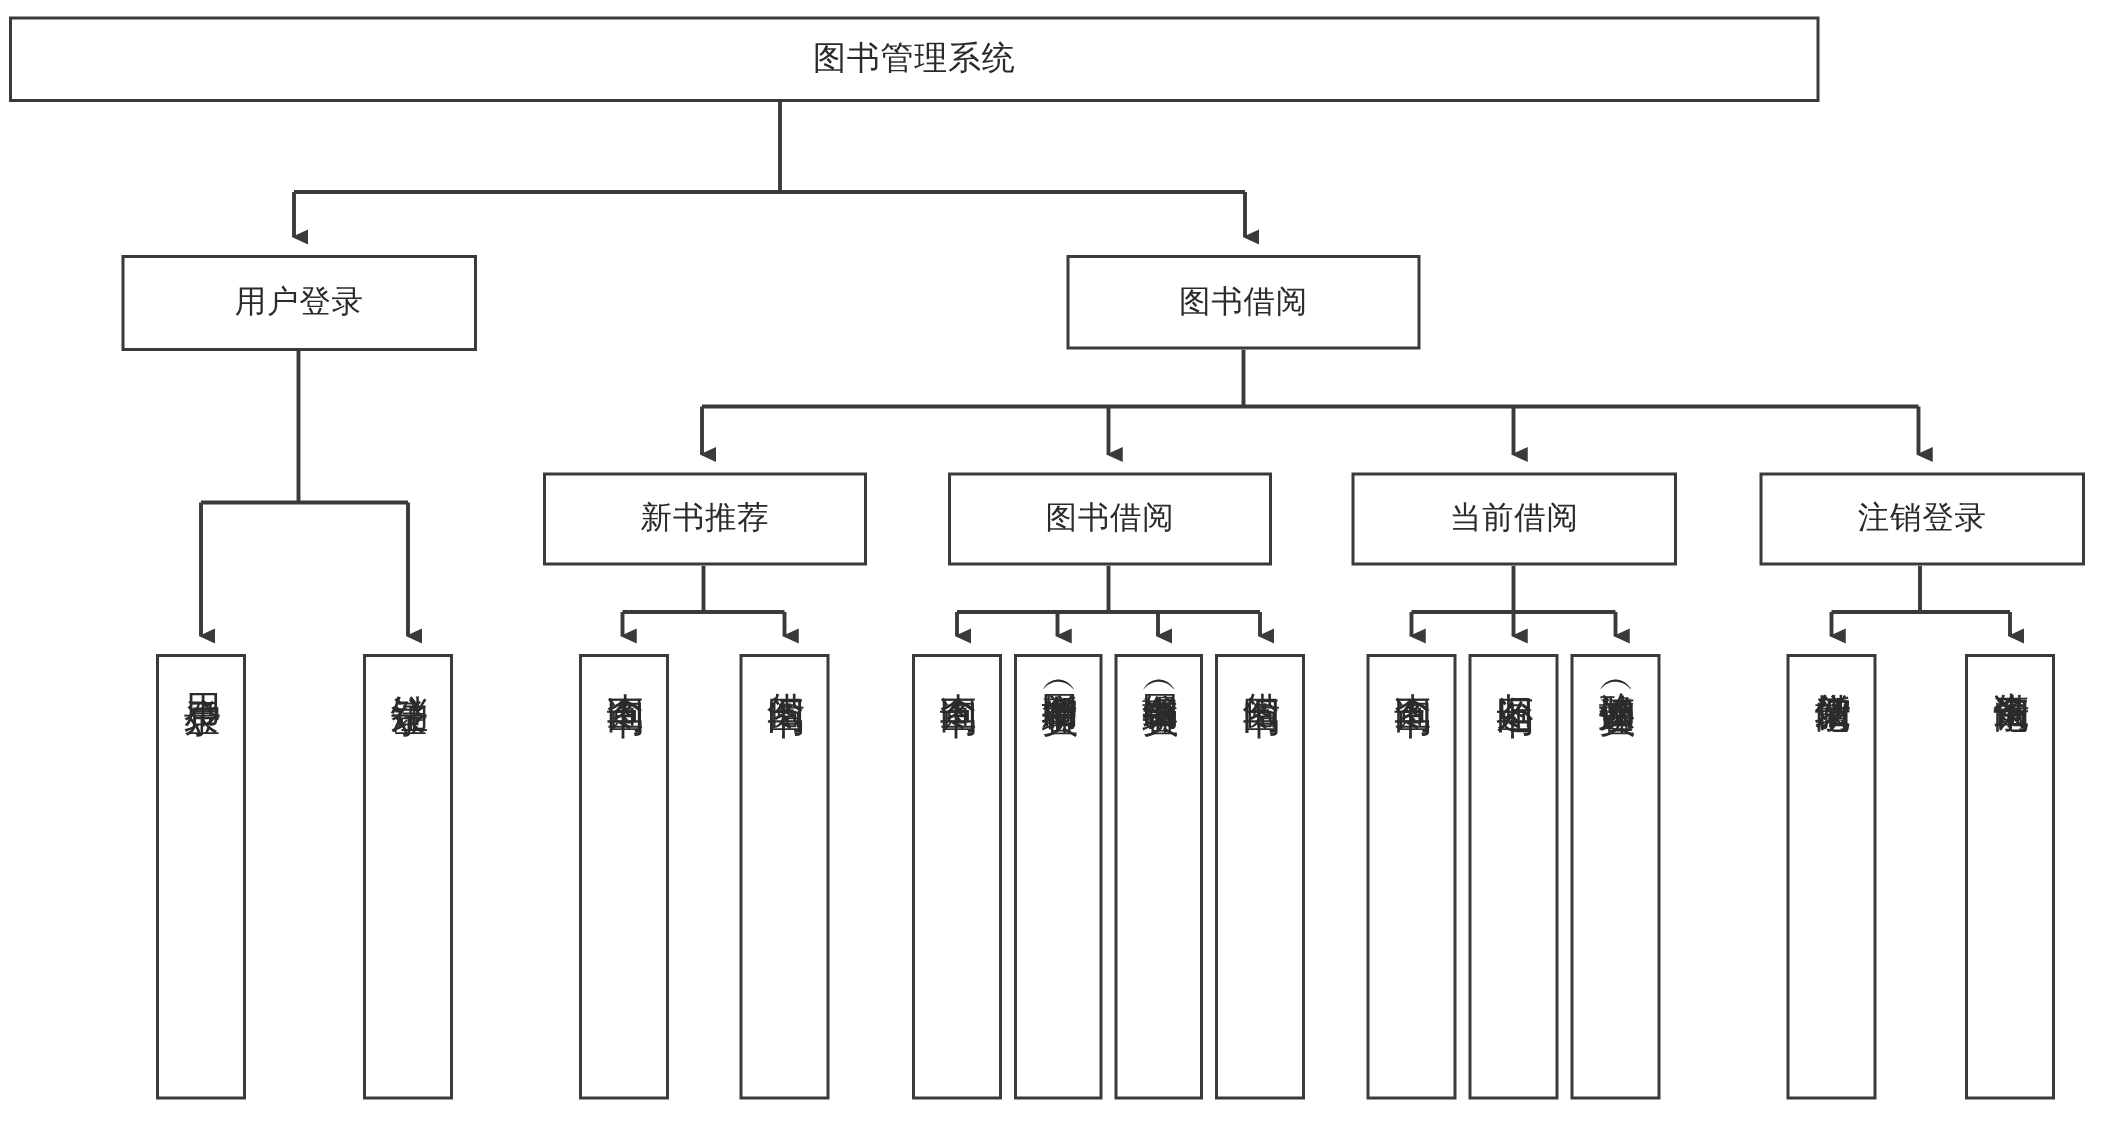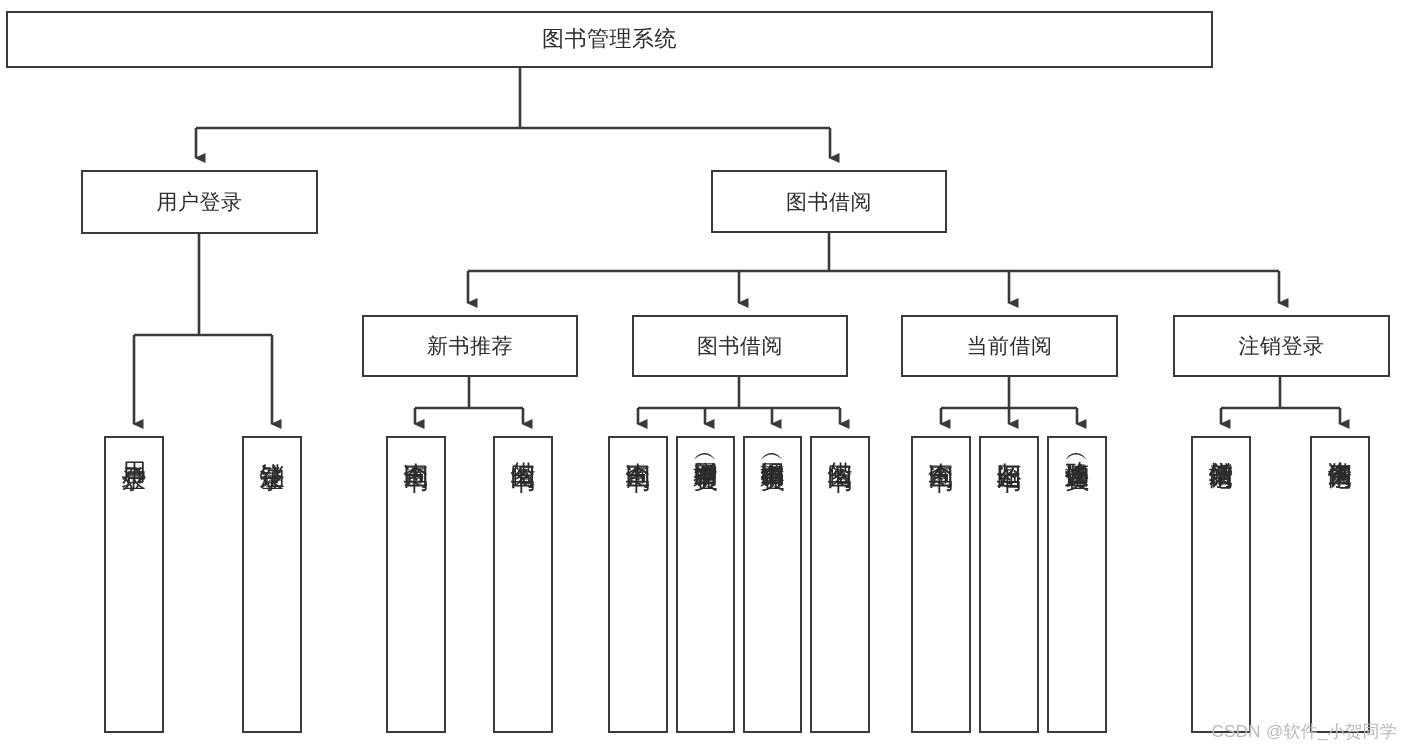--- a/index.html
+++ b/index.html
@@ -169,15 +169,14 @@
     <span class="lbl">确认归还（管理员）</span>
   </div>
 
   <div class="node vert tall" style="left:1191px;top:436px;width:60px;height:297px;">
     <span class="lbl">新增借阅记录</span>
   </div>
   <div class="node vert tall" style="left:1310px;top:436px;width:60px;height:297px;">
     <span class="lbl">查询借阅记录</span>
   </div>
 
-  <div id="watermark">CSDN @软件_小贺同学</div>
 
 </div>
 
 </body></html>

